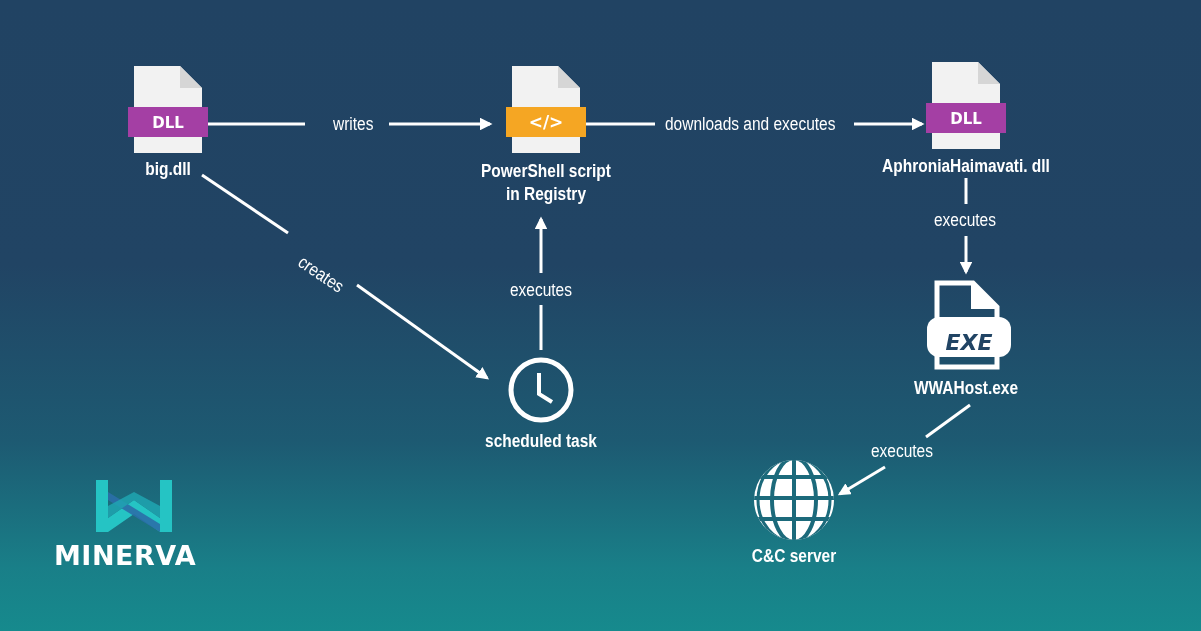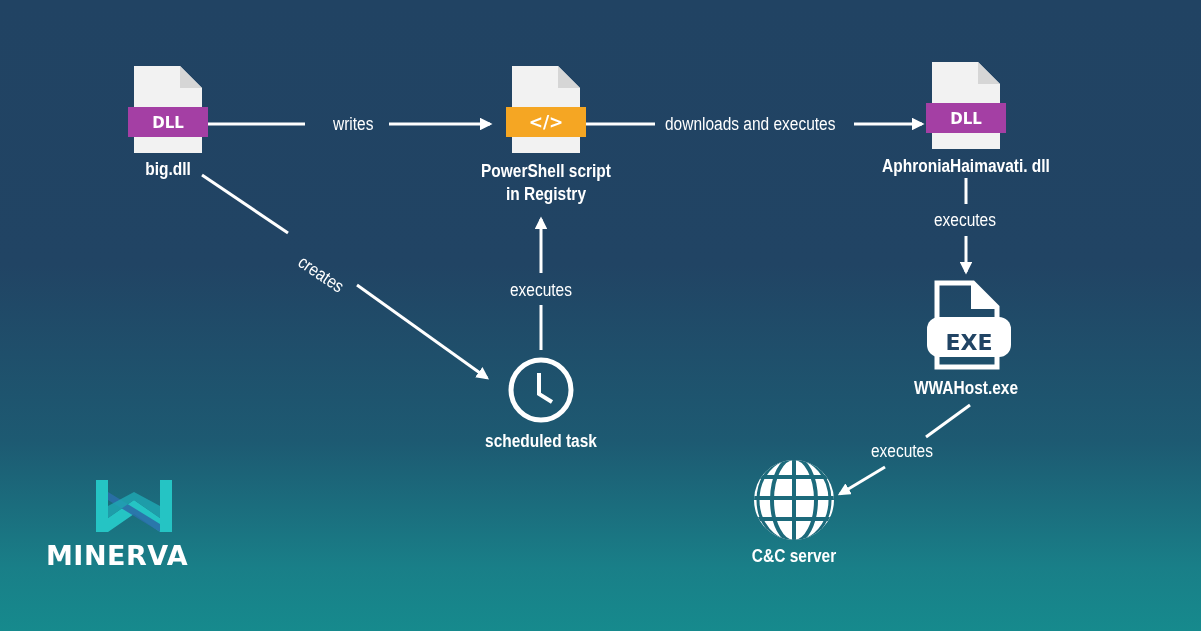--- a/index.html
+++ b/index.html
@@ -19,21 +19,21 @@
     .edge-label {
       position: absolute; font-family: "Liberation Sans", sans-serif;
       font-size: 18px; color: #fff; white-space: nowrap;
       transform: scaleX(0.86); transform-origin: left top; line-height: 20px;
     }
     svg.edges { position: absolute; left: 0; top: 0; }
     .badge-text {
       font-family: "DejaVu Sans", sans-serif; font-weight: bold; font-size: 15px; fill: #fff;
     }
     .brand {
-      position: absolute; left: 46px; top: 540px;
+      position: absolute; left: 54px; top: 540px;
       font-family: "DejaVu Sans", sans-serif; font-weight: bold; font-size: 27px;
       letter-spacing: 0.5px; color: #fff;
     }
   </style>
 </head>
 <body>
 
 <svg class="edges" width="1201" height="631">
   <defs>
     <marker id="arrow" viewBox="0 0 10 10" refX="8" refY="5" markerWidth="4.2" markerHeight="4.2" orient="auto-start-reverse">
@@ -91,21 +91,21 @@
 <div class="abs" style="left:926px; top:62px;">
   <svg width="80" height="90">
     <path d="M6,0 H52 L74,22 V87 H6 Z" fill="#f2f2f2"></path>
     <path d="M52,0 V22 H74 Z" fill="#d6d6d6"></path>
     <rect x="0" y="41" width="80" height="30" fill="#a43fa4"></rect>
     <text class="badge-text" x="40" y="62" text-anchor="middle">DLL</text>
   </svg>
 </div>
 <div class="node-label" style="left:856px; top:155px; width:220px;">AphroniaHaimavati. dll</div>
 
-<div class="abs" style="left:925px; top:280px;">
+<div class="abs" style="left:925px; top:280px;font-style:italic;">
   <svg width="88" height="90">
     <path d="M12,3 H48 L72,27 V87 H12 Z" fill="none" stroke="#ffffff" stroke-width="5"></path>
     <path d="M46,3 V29 H72 Z" fill="#ffffff"></path>
     <rect x="2" y="37" width="84" height="40" rx="12" ry="12" fill="#ffffff"></rect>
     <text x="44" y="70" text-anchor="middle" style="font-family:'DejaVu Sans',sans-serif; font-weight:bold; font-size:22px; fill:#214464;">EXE</text>
   </svg>
 </div>
 <div class="node-label" style="left:866px; top:377px; width:200px;">WWAHost.exe</div>
 
 <div class="abs" style="left:507px; top:356px;">

